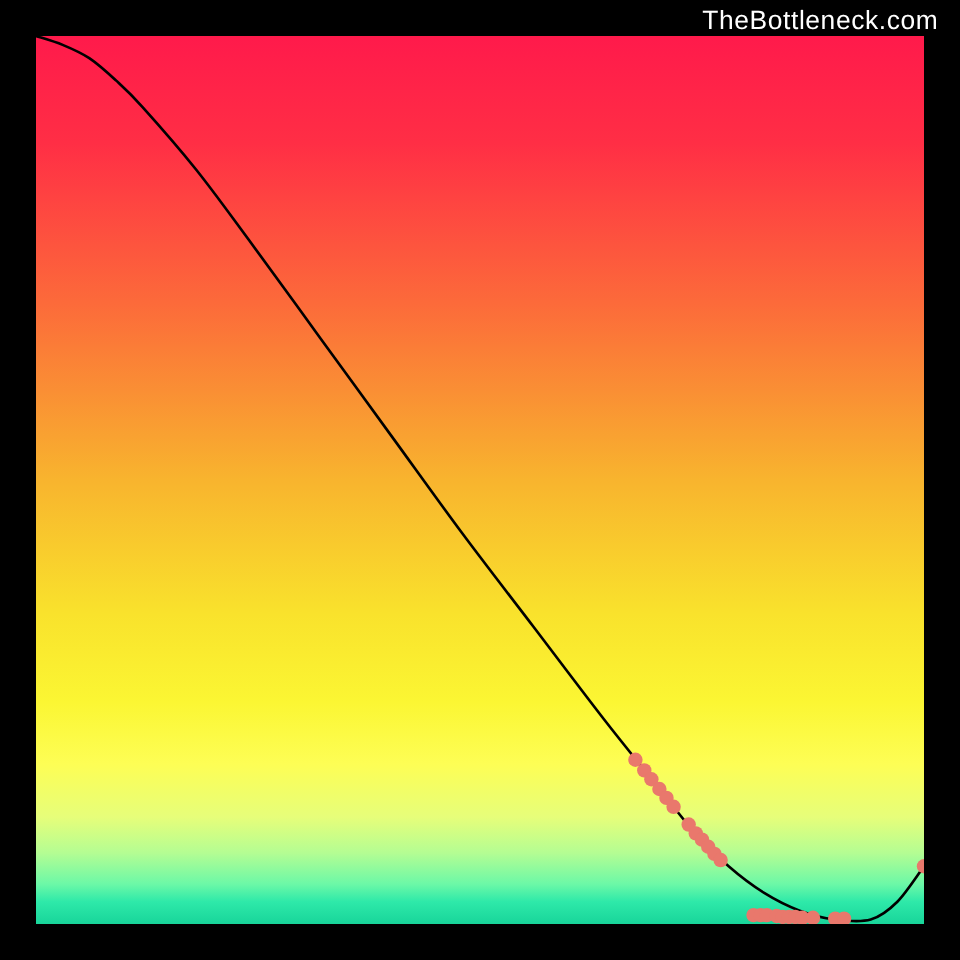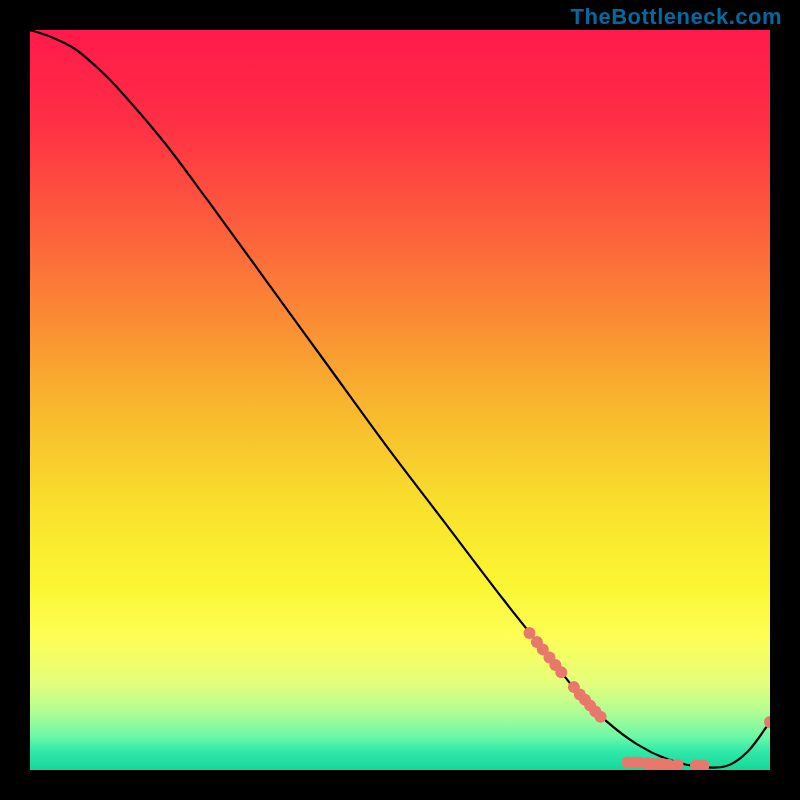--- a/index.html
+++ b/index.html
@@ -13,23 +13,23 @@
   }
   .stage {
     position: relative;
     width: 800px;
     height: 800px;
   }
   .watermark {
     position: absolute;
     top: 4px;
     right: 18px;
-    color: #0369a1;
+    color: #ffffff;
     font-size: 22px;
-    font-weight: 700;
+    font-weight: 400;
     letter-spacing: 0.5px;
     z-index: 5;
   }
   .plot-area {
     position: absolute;
     left: 30px;
     top: 30px;
     width: 740px;
     height: 740px;
   }

